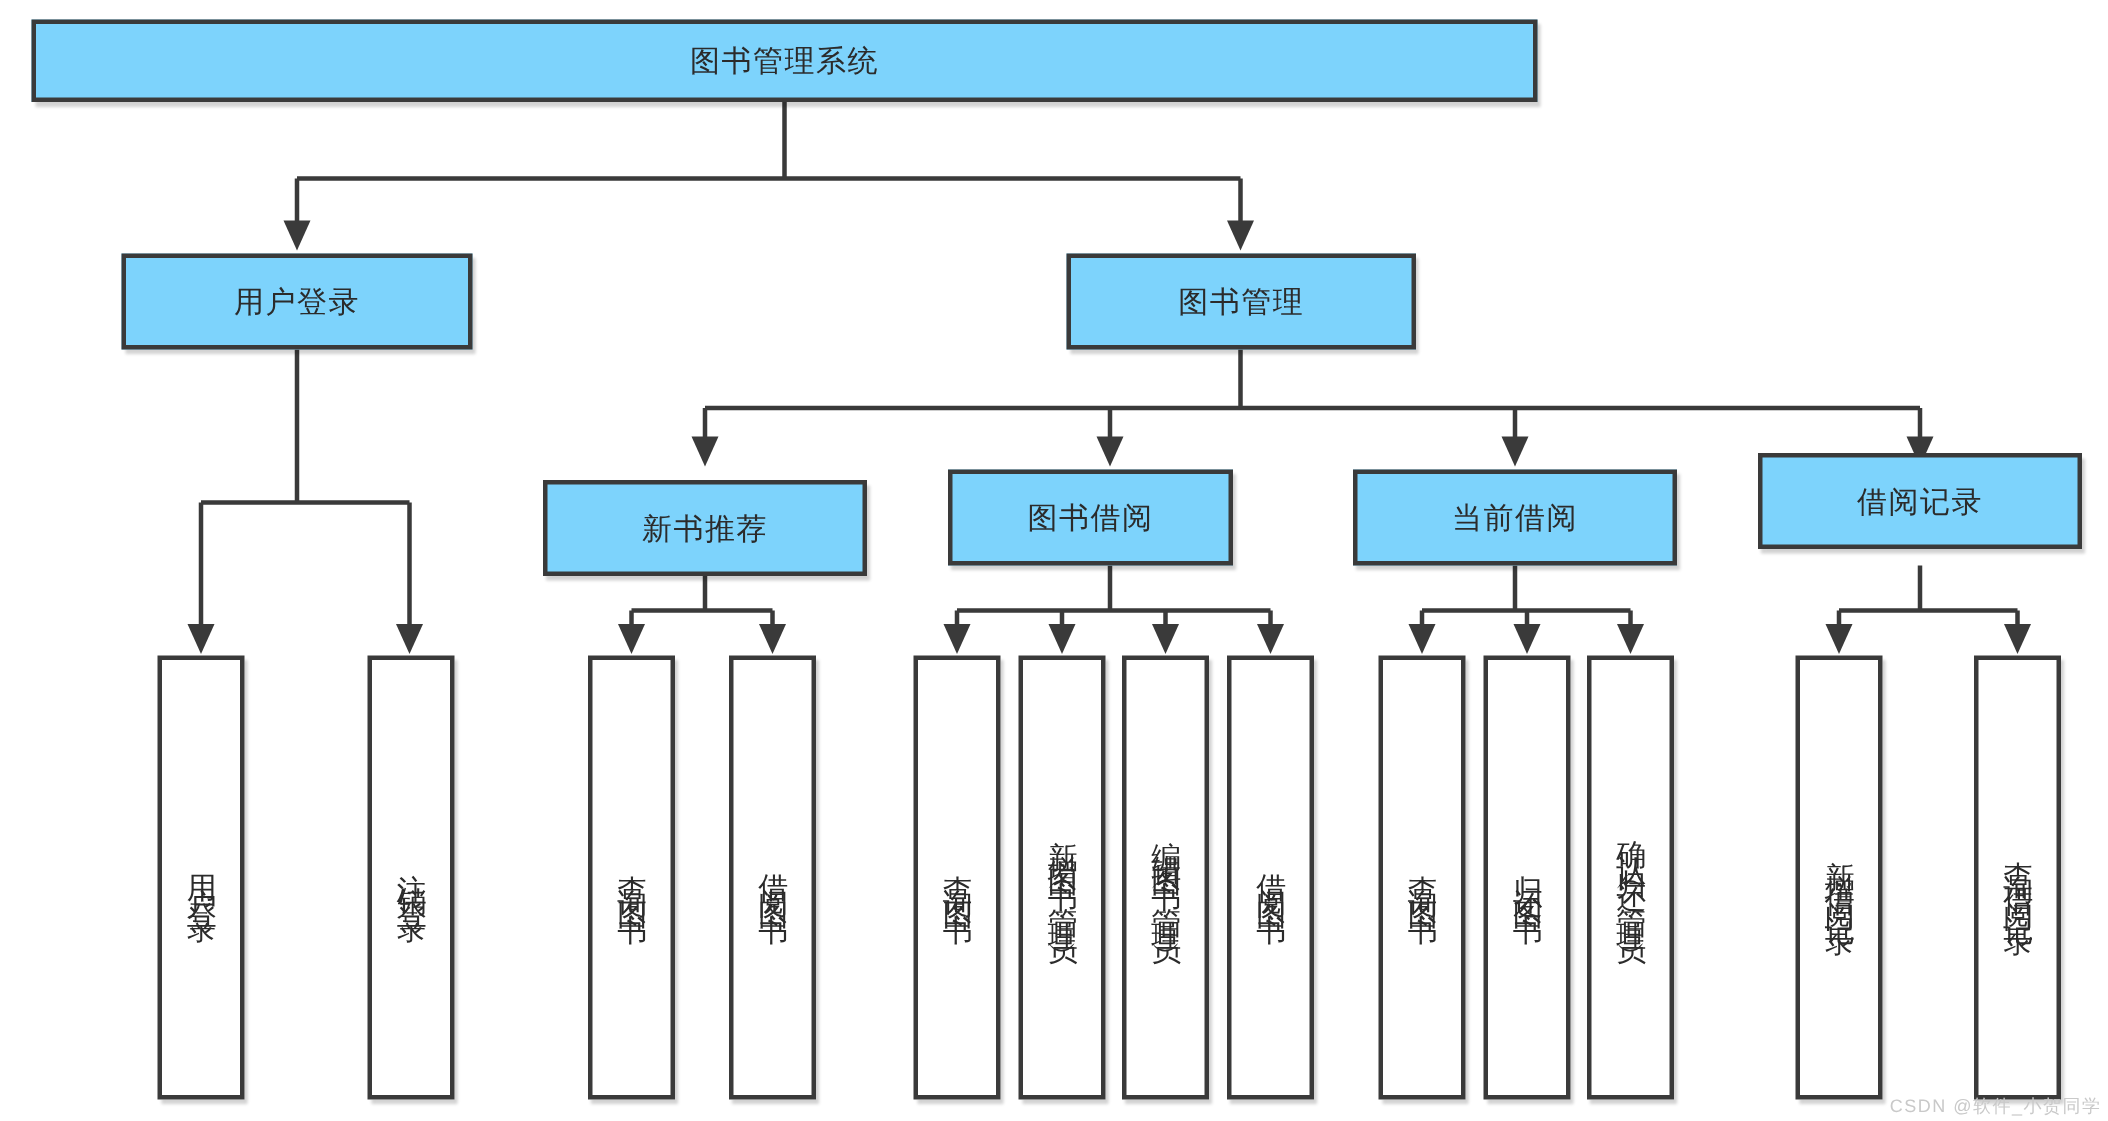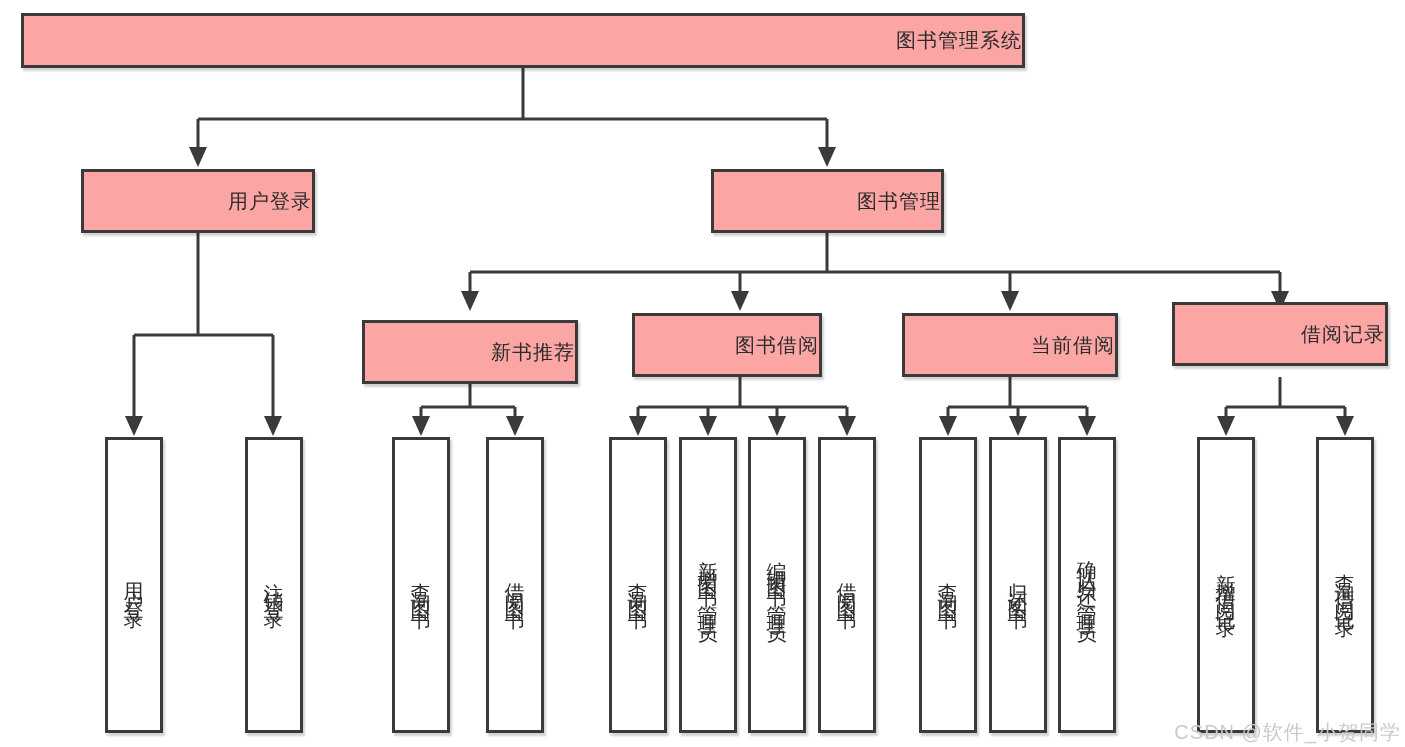--- a/index.html
+++ b/index.html
@@ -13,26 +13,26 @@
   }
   .connectors {
     position: absolute;
     left: 0; top: 0;
     width: 1405px; height: 747px;
     pointer-events: none;
   }
   .node {
     position: absolute;
     box-sizing: border-box;
-    background: #fca5a5;
+    background: #7dd3fc;
     border: 3px solid #3a3a3a;
     box-shadow: 2px 3px 2px rgba(0,0,0,0.18);
     display: flex;
     align-items: center;
-    justify-content: flex-end;
+    justify-content: center;
     color: #2b2b2b;
     font-size: 20px;
     letter-spacing: 1px;
     white-space: nowrap;
   }
   .leaf {
     position: absolute;
     box-sizing: border-box;
     top: 437px;
     width: 58px;
@@ -50,21 +50,21 @@
     writing-mode: vertical-rl;
     text-orientation: mixed;
     letter-spacing: 9px;
     line-height: 1.1;
     white-space: nowrap;
   }
   .watermark {
     position: absolute;
     right: 4px;
     bottom: 1px;
-    font-size: 20px;
+    font-size: 12px;
     color: #c9c9c9;
     letter-spacing: 1px;
     z-index: 5;
     margin-top: 44px;
   }
 </style>
 </head>
 <body>
 
 <div class="canvas">

